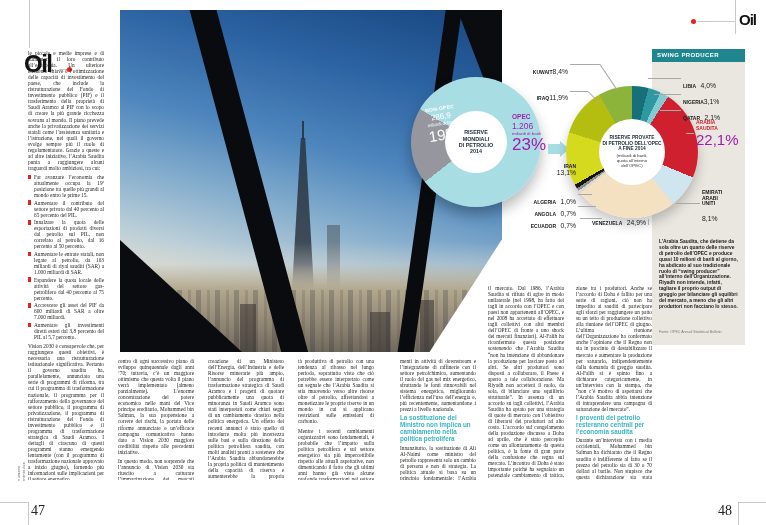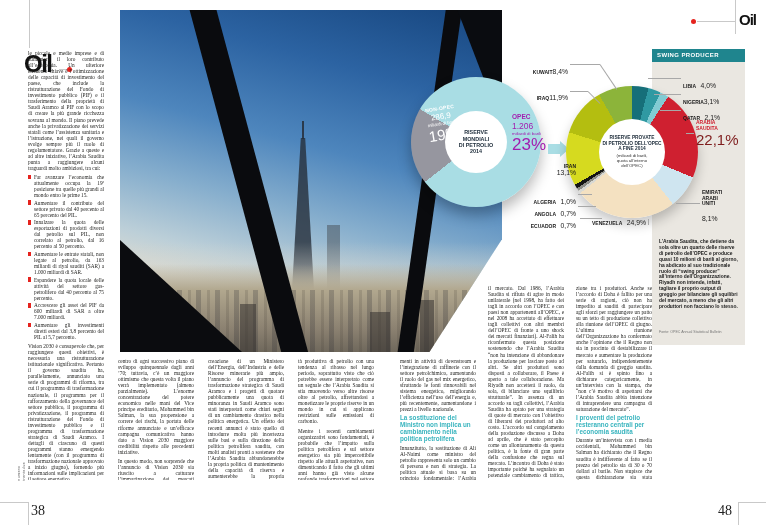--- a/index.html
+++ b/index.html
@@ -54,21 +54,21 @@
   #opec-block{position:absolute;left:512px;top:113px;width:58px;text-align:left;color:#a21caf;}
   #opec-block .n1{font:bold 6.5px "Liberation Sans",sans-serif;}
   #opec-block .n2{font:8.5px "Liberation Sans",sans-serif;margin-top:1px;}
   #opec-block .n3{font:4.4px "Liberation Sans",sans-serif;}
   #opec-block .n4{font:17px/16px "Liberation Sans",sans-serif;margin-top:1px;}
   .callout{position:absolute;white-space:nowrap;}
   .c-name{font:bold 5px "Liberation Sans",sans-serif;color:#1a1a1a;}
   .c-val{font:6.8px "Liberation Sans",sans-serif;color:#1a1a1a;}
   .lline{position:absolute;background:#a8a8a8;height:1px;transform-origin:0 50%;}
   #arabia-label .c-name{color:#cf2030;display:block;line-height:5.6px;}
-  #arabia-label .big{font:15px/14px "Liberation Sans",sans-serif;color:#7f1d1d;}
+  #arabia-label .big{font:15px/14px "Liberation Sans",sans-serif;color:#a21caf;}
   #emirati-label .c-name{display:block;line-height:5.6px;}
   #iran-label .c-name{display:block;text-align:right;}
   #iran-label .c-val{display:block;text-align:right;}
   .arrow-bar{position:absolute;background:#a9dde4;}
   .arrow-head{position:absolute;width:0;height:0;border-top:8px solid transparent;border-bottom:8px solid transparent;border-left:9px solid #a9dde4;}
   #caption{position:absolute;left:659px;top:239px;width:80px;font:bold 4.9px/5.9px "Liberation Sans",sans-serif;color:#1b1b1b;}
   #source{position:absolute;left:659px;top:330px;width:80px;font:3.6px/4px "Liberation Sans",sans-serif;color:#777;}
 </style>
 </head>
 <body>
@@ -236,18 +236,18 @@
   <div class="col" style="left:576px;top:285px;height:195px;">
     <p>zione tra i produttori. Anche se l’accordo di Doha è fallito per una serie di ragioni, ciò non ha impedito ai sauditi di partecipare agli sforzi per raggiungere un patto su un tetto di produzione collettivo alla riunione dell’OPEC di giugno. L’ultima riunione dell’Organizzazione ha confermato anche l’opinione che il Regno non sia in procinto di destabilizzare il mercato e aumentare la produzione per saturarlo, indipendentemente dalla domanda di greggio saudita. Al-Falih si è spinto fino a dichiarare categoricamente, in un’intervista con la stampa, che “non c’è motivo di aspettarsi che l’Arabia Saudita abbia intenzione di intraprendere una campagna di saturazione del mercato”.</p>
     <div class="subhead">I proventi del petrolio resteranno centrali per l’economia saudita</div>
     <p><span>Durante un’intervista con i media occidentali, Mohammed bin Salman ha dichiarato che il Regno saudita è indifferente al fatto se il prezzo del petrolio sia di 30 o 70 dollari al barile. Non stupisce che questa dichiarazione sia stata interpretata come la volontà di non interessarsi più dei prezzi del petrolio e come il fatto che</span> </p>
   </div>
 
   <div class="hline" style="left:0;top:502px;width:28px;height:1px;"></div>
   <div class="vline" style="left:28px;top:502px;width:1px;height:23px;"></div>
   <div class="vtext" style="left:17px;top:462px;">numero
 trentadue</div>
-  <div class="pageno" style="left:31px;top:503px;">38</div>
+  <div class="pageno" style="left:31px;top:503px;">47</div>
   <div class="pageno" style="left:718px;top:503px;">48</div>
   <div class="hline" style="left:738px;top:502px;width:28px;height:1px;"></div>
   <div class="vline" style="left:738px;top:502px;width:1px;height:23px;"></div>
 
 </div>
 
 </body></html>

